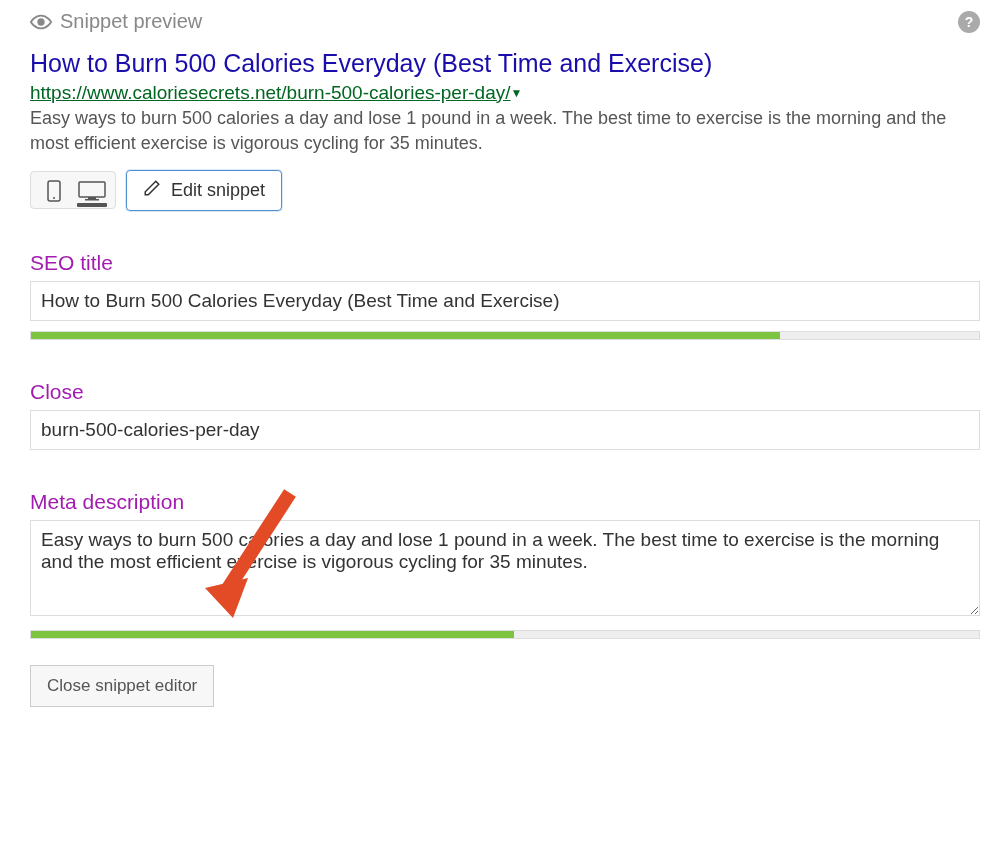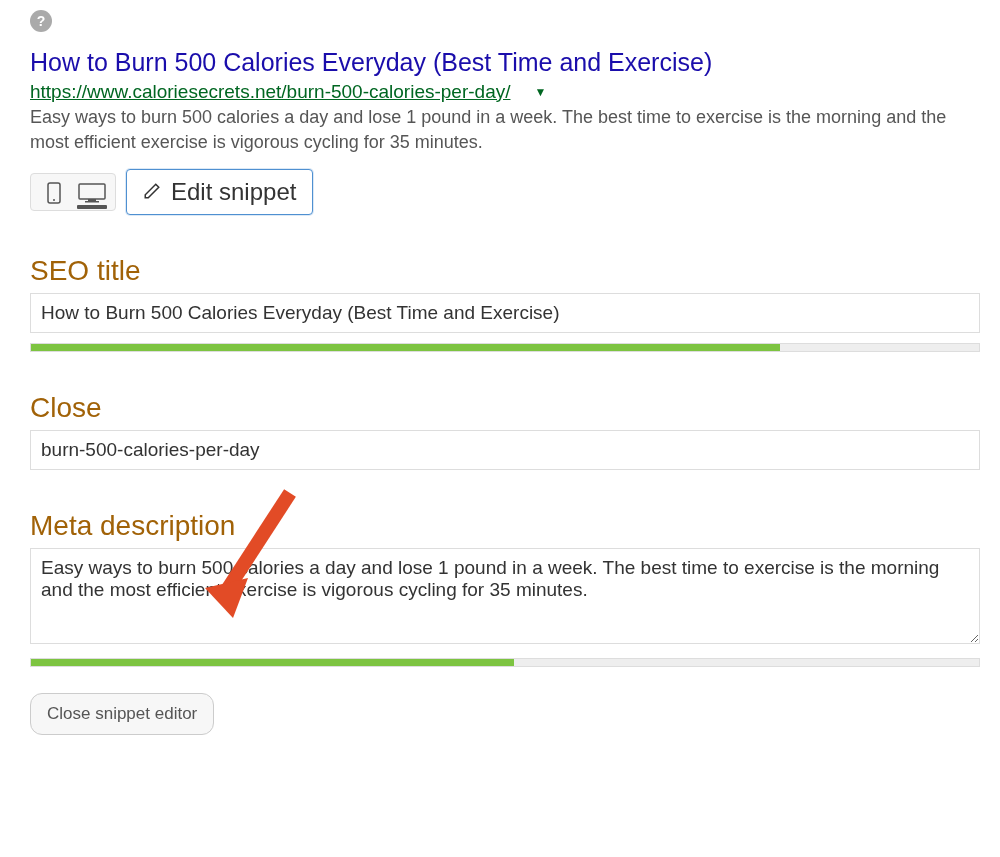--- a/index.html
+++ b/index.html
@@ -45,21 +45,21 @@
   .preview-title {
     color: #1a0dab;
     font-size: 25px;
     font-weight: 400;
     margin: 0 0 2px 0;
     line-height: 1.3;
   }
   .preview-url-line {
     display: flex;
     align-items: center;
-    gap: 24px;
+    gap: 0;
   }
   .preview-url {
     color: #006621;
     font-size: 19px;
     text-decoration: underline;
     text-decoration-color: #006621;
   }
   .url-caret {
     color: #006621;
     font-size: 12px;
@@ -105,29 +105,29 @@
     border-radius: 1px;
   }
   .edit-btn {
     display: flex;
     align-items: center;
     gap: 10px;
     border: 1px solid #4f90d1;
     background: #fff;
     border-radius: 4px;
     padding: 8px 16px;
-    font-size: 24px;
+    font-size: 18px;
     color: #333;
     cursor: pointer;
     box-shadow: 0 0 0 1px rgba(79,144,209,0.2);
   }
   .field-group { margin-top: 40px; }
   .field-label {
-    font-size: 28px;
-    color: #a16207;
+    font-size: 21px;
+    color: #a21caf;
     margin-bottom: 6px;
     display: block;
   }
   .text-input {
     width: 100%;
     border: 1px solid #ddd;
     padding: 8px 10px;
     font-size: 19px;
     color: #333;
     font-family: inherit;
@@ -151,39 +151,48 @@
     position: relative;
   }
   .progress-fill {
     height: 100%;
     background: #7dc441;
   }
   .close-btn {
     display: inline-block;
     border: 1px solid #ccc;
     background: #f7f7f7;
-    border-radius: 12px;
+    border-radius: 0;
     padding: 10px 16px;
     font-size: 17px;
     color: #555;
     cursor: pointer;
     margin-top: 26px;
   }
   .arrow-overlay {
     position: absolute;
     pointer-events: none;
   }
 </style>
 </head>
 <body>
 
 
 
 
 <div class="header-row">
+  <div class="header-left">
+    <span class="eye-icon">
+      <svg width="22" height="22" viewBox="0 0 24 24" fill="none" stroke="#888" stroke-width="2">
+        <path d="M1 12s4-7 11-7 11 7 11 7-4 7-11 7S1 12 1 12z"></path>
+        <circle cx="12" cy="12" r="3" fill="#888"></circle>
+      </svg>
+    </span>
+    <span class="header-title">Snippet preview</span>
+  </div>
   <div class="help-circle">?</div>
 </div>
 
 
 <div>
   <div class="preview-title">How to Burn 500 Calories Everyday (Best Time and Exercise)</div>
   <div class="preview-url-line">
     <span class="preview-url">https://www.caloriesecrets.net/burn-500-calories-per-day/</span>
     <span class="url-caret">▼</span>
   </div>

